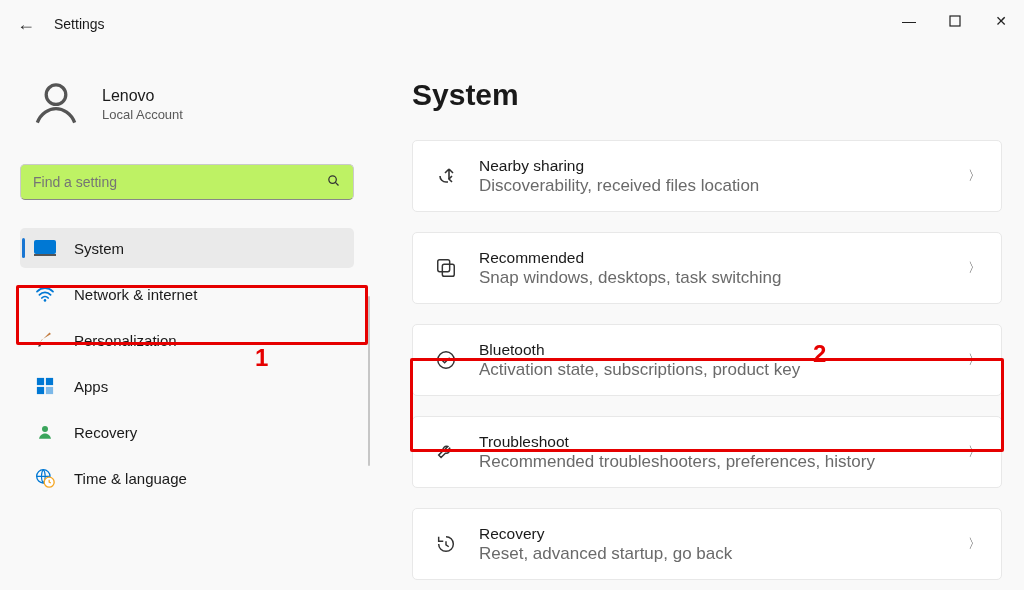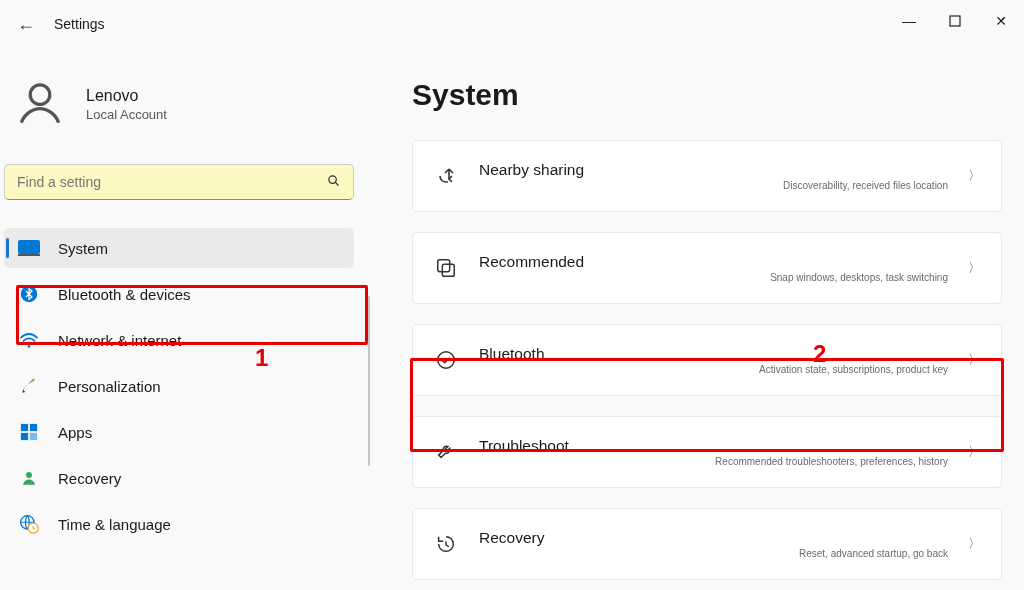--- a/index.html
+++ b/index.html
@@ -6,27 +6,27 @@
     body { width: 1024px; height: 590px; background: #f9f9f9; overflow: hidden; position: relative; }
 
     .titlebar { height: 48px; display: flex; align-items: center; padding: 0 6px; }
     .titlebar .back { width: 40px; text-align: center; font-size: 18px; color: #333; cursor: pointer; }
     .titlebar .title { font-size: 14px; color: #1a1a1a; margin-left: 8px; }
     .winctrls { position: absolute; right: 0; top: 0; display: flex; }
     .winctrls div { width: 46px; height: 42px; display: flex; align-items: center; justify-content: center; font-size: 14px; color: #222; cursor: pointer; }
 
     .layout { display: flex; height: calc(100% - 48px); }
 
-    .sidebar { width: 370px; padding: 4px 16px 0 4px; position: relative; }
+    .sidebar { width: 370px; padding: 4px 16px 0 20px; position: relative; }
     .account { display: flex; align-items: center; gap: 18px; margin: 24px 0 32px 8px; }
     .account .avatar { width: 56px; height: 56px; color: #555; }
     .account .name { font-size: 16px; color: #1a1a1a; margin-bottom: 2px; }
     .account .sub { font-size: 13px; color: #5a5a5a; text-align: center; }
 
-    .searchbox { height: 36px; background: #fef9c3; border: 1px solid #cacaca; border-bottom: 1.5px solid #888; border-radius: 5px; display: flex; align-items: center; padding: 0 12px; margin-bottom: 28px; }
+    .searchbox { height: 36px; background: #bef264; border: 1px solid #cacaca; border-bottom: 1.5px solid #888; border-radius: 5px; display: flex; align-items: center; padding: 0 12px; margin-bottom: 28px; }
     .searchbox input { flex: 1; border: none; outline: none; font-size: 14px; background: transparent; color:#333;}
     .searchbox .icon { font-size: 14px; color: #333; }
 
     .navlist { position: relative; }
     .navitem { height: 40px; display: flex; align-items: center; gap: 18px; padding: 0 14px; border-radius: 5px; margin-bottom: 6px; cursor: pointer; position: relative; }
     .navitem.active { background: #eaeaea; }
     .navitem.active::before { content:""; position:absolute; left:2px; top:10px; width:3px; height:20px; background:#1976d2; border-radius:3px; }
     .navitem .icon { width: 22px; height: 22px; display: flex; align-items: center; justify-content: center; font-size: 16px; }
     .navitem .label { font-size: 15px; color: #1a1a1a; }
 
@@ -39,21 +39,21 @@
     .callout2 { left: 813px; top: 340px; }
     .redbox2 { left: 410px; top: 358px; width: 594px; height: 94px; }
 
     .main { flex: 1; padding: 30px 22px 0 42px; overflow: hidden; position:relative;}
     .main h1 { font-size: 30px; font-weight: 600; color: #1a1a1a; margin-bottom: 28px; }
 
     .card { background: #fff; border: 1px solid #e8e8e8; border-radius: 5px; height: 72px; display: flex; align-items: center; padding: 0 20px; margin-bottom: 20px; cursor: pointer; gap: 20px; }
     .card .cicon { width: 26px; height: 26px; color: #333; display:flex; align-items:center; justify-content:center;}
     .card .ctext { flex: 1; }
     .card .ctitle { font-size: 15.5px; color: #1a1a1a; }
-    .card .csub { font-size: 10px; color: #6a6a6a; margin-top: 1px; text-align: right; }
+    .card .csub { font-size: 17px; color: #6a6a6a; margin-top: 1px; }
     .card .chev { color: #555; font-size: 13px; }
   </style>
 </head>
 <body>
 
 <div class="titlebar">
   <div class="back">←</div>
   <div class="title">Settings</div>
 </div>
 <div class="winctrls">
@@ -94,29 +94,20 @@
         <span class="icon">
             <svg width="22" height="16" viewBox="0 0 22 16">
               <rect x="0" y="0" width="22" height="14" rx="2" fill="#0078d4"></rect>
               <rect x="0" y="14" width="22" height="2" fill="#555"></rect>
             </svg>
           </span>
         <span class="label">System</span>
       </div>
       <div class="navitem">
         <span class="icon">
-            <svg width="18" height="18" viewBox="0 0 24 24">
-              <circle cx="12" cy="12" r="11" fill="#0078d4"></circle>
-              <path d="M8 8l8 8-4 3V5l4 3-8 8" stroke="#fff" stroke-width="1.6" fill="none"></path>
-            </svg>
-          </span>
-        <span class="label">Bluetooth &amp; devices</span>
-      </div>
-      <div class="navitem">
-        <span class="icon">
             <svg width="20" height="16" viewBox="0 0 24 20">
               <path d="M2 7c6-6 14-6 20 0M5 11c4-4 10-4 14 0M8 15c2.3-2.3 5.7-2.3 8 0" stroke="#0078d4" stroke-width="2.2" fill="none" stroke-linecap="round"></path>
               <circle cx="12" cy="18" r="1.6" fill="#0078d4"></circle>
             </svg>
           </span>
         <span class="label">Network &amp; internet</span>
       </div>
       <div class="navitem">
         <span class="icon">
             <svg width="18" height="18" viewBox="0 0 24 24">

